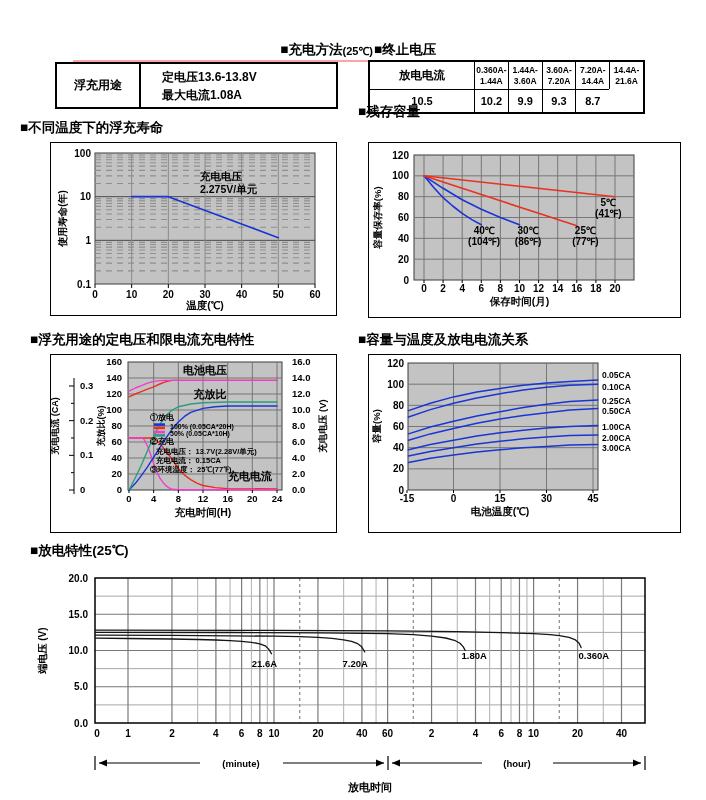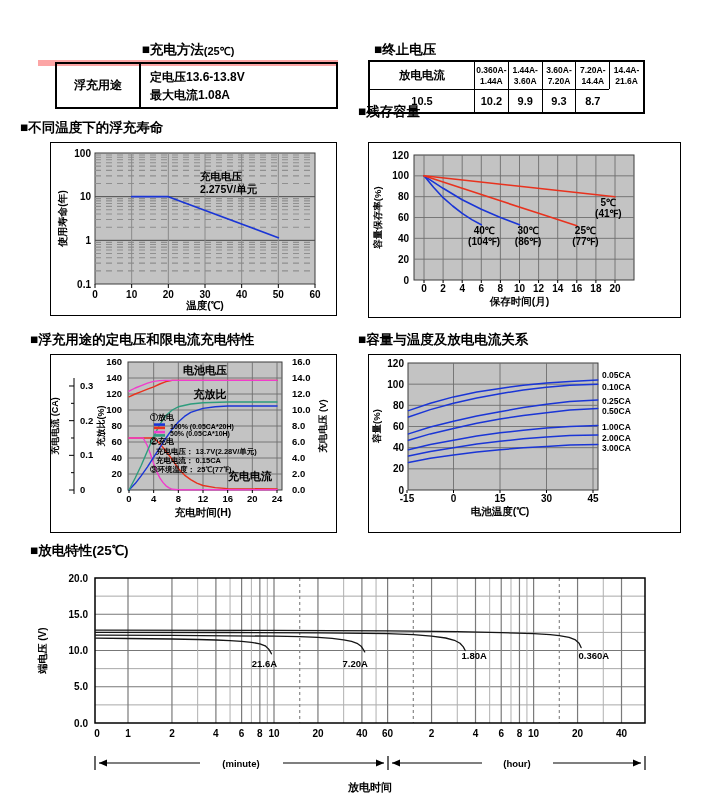--- a/index.html
+++ b/index.html
@@ -1,27 +1,27 @@
 <!DOCTYPE html>
 <html><head>
 <meta charset="utf-8">
 <style>
   html,body{margin:0;padding:0;background:#fff;}
   .page{position:relative;width:706px;height:800px;background:#fff;overflow:hidden;
         font-family:"Liberation Sans",sans-serif;color:#000;}
   .hdr{position:absolute;font-weight:bold;font-size:13.5px;line-height:1.25;white-space:nowrap;}
-  .hdr-row{display:flex;justify-content:center;align-items:flex-end;
-           border-bottom:6px solid #fca5a5;padding-bottom:1px;}
+  .hdr-row{display:flex;justify-content:flex-end;align-items:flex-end;
+           border-bottom:2px solid #fca5a5;padding-bottom:1px;margin-left:35px;}
   .hdr-row .note{font-size:11px;font-weight:bold;}
   .u{border-bottom:2px solid #000;padding-bottom:1px;padding-right:3px;}
   .t1{position:absolute;left:55px;top:62px;width:283px;height:47px;border:2px solid #000;
       display:flex;box-sizing:border-box;}
   .t1 .c1{width:82px;border-right:2px solid #000;display:flex;align-items:center;
           justify-content:center;font-weight:bold;font-size:12px;}
-  .t1 .c2{flex:1;display:flex;align-items:center;padding-left:9px;font-weight:bold;
+  .t1 .c2{flex:1;display:flex;align-items:center;padding-left:21px;font-weight:bold;
           font-size:12px;white-space:pre-line;line-height:1.5;}
   .t2{position:absolute;left:368px;top:60px;width:277px;border:2px solid #000;
       display:grid;grid-template-columns:104px repeat(5,1fr);grid-template-rows:27px 23px;
       box-sizing:border-box;}
   .t2>div{border-left:1.5px solid #000;border-top:1.5px solid #000;display:flex;
           align-items:center;justify-content:center;font-weight:bold;text-align:center;}
   .t2>div:nth-child(-n+6){border-top:none;}
   .t2>div:nth-child(6n+1){border-left:none;}
   .t2 .rowlab{font-size:11.5px;}
   .t2 .range{font-size:8.5px;line-height:1.2;white-space:pre-line;}

